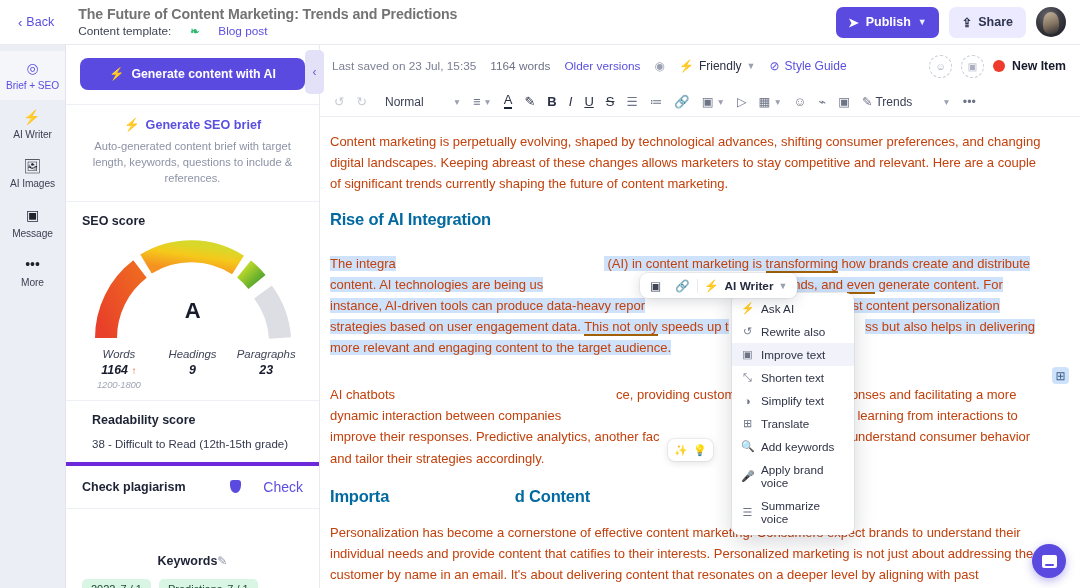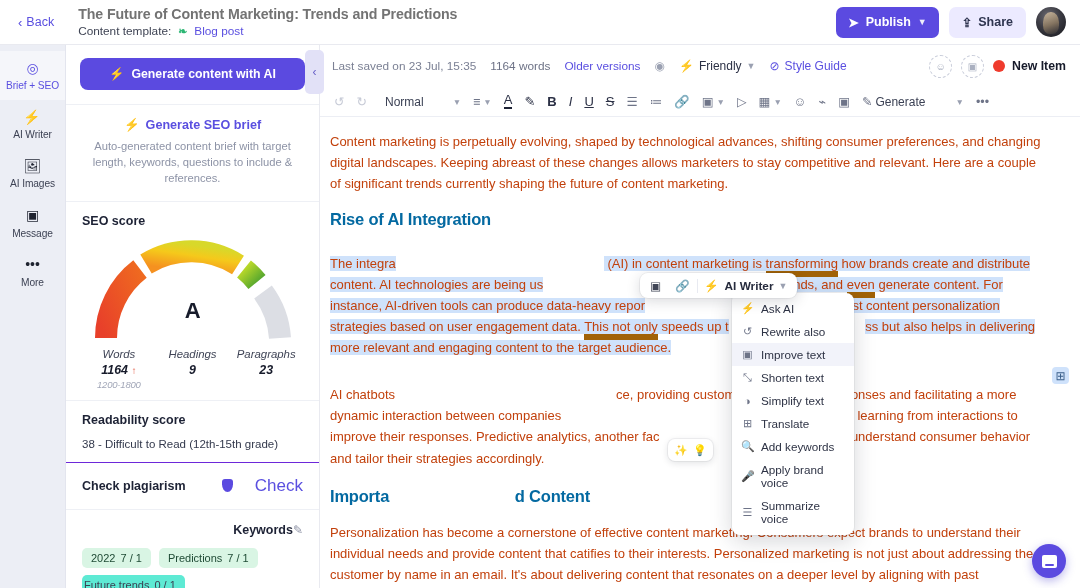--- a/index.html
+++ b/index.html
@@ -23,21 +23,21 @@
   }
   .back-btn {
     display: flex; align-items: center; gap: 4px;
     color: #5a4fe0; font-size: 12.5px; font-weight: 400;
     padding: 4px 6px; border-radius: 5px; cursor: pointer;
     white-space: nowrap;
   }
   .back-chevron { font-size: 13px; line-height: 1; display: inline-block; }
   .doc-titles { margin-left: 18px; display: flex; flex-direction: column; gap: 2px; flex: 1; min-width: 0; }
   .doc-title { font-size: 14.2px; font-weight: 700; color: #737373; letter-spacing: -0.1px; }
-  .doc-sub { font-size: 11.8px; color: #3f4454; display: flex; align-items: center; gap: 5px; }
+  .doc-sub { font-size: 11.8px; color: #3f4454; display: flex; align-items: center; gap: 17px; }
   .doc-sub .tpl-label { color: #3f4454; }
   .tpl-icon {
     width: 13px; height: 13px; display: inline-flex; align-items: center; justify-content: center;
     color: #2bb673; font-weight: 700; font-size: 11px;
   }
   .tpl-name { color: #5a4fe0; }
   .topbar-right { display: flex; align-items: center; gap: 10px; }
   .btn-publish {
     display: flex; align-items: center; gap: 7px;
     background: #5b4ae0; color: #fff;
@@ -116,29 +116,29 @@
     position: absolute; left: 0; right: 0; top: 60px; text-align: center;
     font-size: 22px; font-weight: 700; color: #171b2b; letter-spacing: -.3px;
   }
   .stats { display: flex; margin-top: 4px; }
   .stat { flex: 1; text-align: center; font-style: italic; }
   .stat-k { font-size: 11.4px; color: #3f4456; }
   .stat-v { font-size: 12.4px; font-weight: 700; color: #171b2b; margin-top: 3px; }
   .stat-v .up { color: #e2543c; font-size: 10px; font-weight: 400; }
   .stat-range { font-size: 9.5px; color: #a2a7b8; margin-top: 2px; letter-spacing: -.2px; }
 
-  .readability { padding: 12px 16px 12px; border-bottom: 1px solid #6d28d9; }
+  .readability { padding: 12px 26px 12px; border-bottom: 4px solid #6d28d9; }
   .readability-val { margin-top: 11px; font-size: 11.5px; color: #343a4d; }
 
   .plag { padding: 13px 16px; border-bottom: 1px solid #eef0f5; display: flex; align-items: center; justify-content: space-between; }
-  .plag-check { display: flex; align-items: center; gap: 22px; color: #5a4fe0; font-size: 17px; cursor: pointer; }
+  .plag-check { display: flex; align-items: center; gap: 22px; color: #5a4fe0; font-size: 14px; cursor: pointer; }
   .shield { width: 11px; height: 13px; background: #5b4ae0; border-radius: 3px 3px 50% 50% / 3px 3px 60% 60%; display: inline-block; }
 
   .kw { padding: 13px 16px 10px; }
-  .kw-head { display: flex; align-items: center; justify-content: flex-end; }
+  .kw-head { display: flex; align-items: center; justify-content: center; margin-top: 32px; }
   .kw-edit { color: #8b90a3; font-size: 12px; cursor: pointer; }
   .kw-list { margin-top: 11px; display: flex; flex-wrap: wrap; gap: 7px 8px; }
   .chip {
     font-size: 11px; color: #1f4b35; background: #d9f5e4;
     padding: 4px 9px; border-radius: 5px; white-space: nowrap; cursor: pointer;
   }
   .chip.zero { background: #5eead4; color: #3b4152; padding-left: 2px; }
   .chip .cnt { margin-left: 5px; }
 
   
@@ -185,21 +185,21 @@
   .tb.fmt { color: #2b3045; font-size: 13px; }
 
   .page { flex: 1; overflow: hidden; padding: 14px 18px 0 10px; position: relative; }
   .doc { max-width: 718px; }
   .p {
     font-size: 13px; line-height: 1.62; color: #c2410c; margin-bottom: 16px;
     text-align: left;
   }
   .h2 { font-size: 16.5px; font-weight: 700; color: #0369a1; margin: 6px 0 10px; letter-spacing: -.2px; }
   .sel { background: #cfe2fb; }
-  .gl { border-bottom: 8px solid #a16207; }
+  .gl { border-bottom: 2px solid #a16207; }
   .yl { border-bottom: 2px solid #f5d24a; }
 
   
   .ai-bar {
     position: absolute; left: 320px; top: 228px; z-index: 60;
     background: #fff; border-radius: 8px;
     box-shadow: 0 3px 14px rgba(25,28,45,.17), 0 0 0 1px rgba(25,28,45,.05);
     display: flex; align-items: center; height: 25px; padding: 0 3px;
   }
   .ai-bar .ab {
@@ -467,21 +467,21 @@
         <span class="tb">▷</span>
         <span class="tb">
           <span>▦</span>
           <span class="mini">▼</span>
         </span>
         <span class="tb">☺</span>
         <span class="tb">⌁</span>
         <span class="tb">▣</span>
         <span class="tb">
           <span>✎</span>
-          <span class="tb-label">Generate</span>
+          <span class="tb-label">Trends</span>
         </span>
         <span class="tb" style="margin-left:18px">
           <span class="mini">▼</span>
         </span>
         <span class="tb">•••</span>
       </div>
 
       <div class="page">
         <div class="doc">
 

